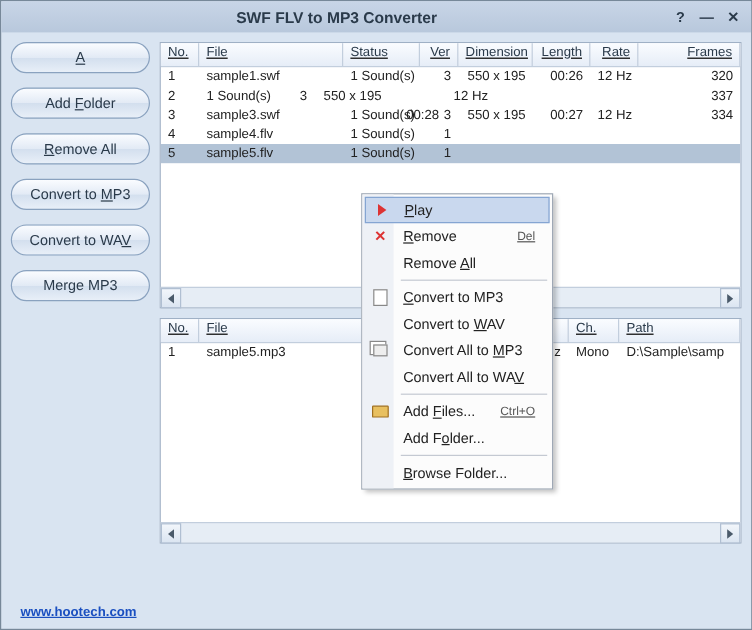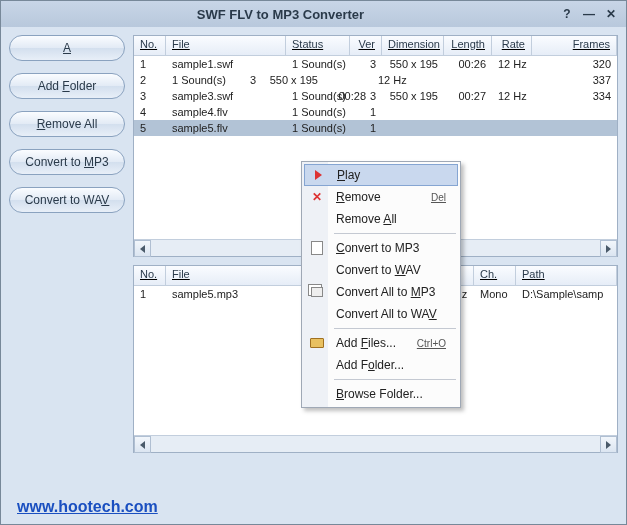--- a/index.html
+++ b/index.html
@@ -18,21 +18,21 @@
 .header { background: linear-gradient(to bottom, #fafcff, #e6edf7); border-bottom: 1px solid #c2cedd; display: flex; height: 20px; text-decoration: underline; }
 .header .col { border-right: 1px solid #c2cedd; padding: 2px 6px; color: #2a3a4a; font-size: 11px; white-space: nowrap; overflow: hidden; }
 .rows { flex: 1; overflow: hidden; }
 .row { display: flex; height: 16px; align-items: center; }
 .row.sel { background: #b2c3d6; }
 .row .cell { padding: 0 6px; font-size: 11px; color: #222; white-space: nowrap; overflow: hidden; }
 .scrollbar { height: 17px; background: #e6edf5; border-top: 1px solid #c2cedd; display: flex; }
 .scrollbtn { width: 17px; height: 17px; background: linear-gradient(to bottom, #f2f6fb, #dbe5f1); border: 1px solid #b0bfd2; display: flex; align-items: center; justify-content: center; }
 .scrolltrack { flex: 1; }
 .footer { position: absolute; bottom: 8px; left: 16px; }
-.footer a { color: #1a4fc0; font-size: 16px; text-decoration: underline; font-weight: bold; }
+.footer a { color: #1a4fc0; font-size: 11px; text-decoration: underline; font-weight: bold; }
 .ctxmenu { position: absolute; left: 260px; top: 160px; width: 160px; background: #fcfcfc; border: 1px solid #9fa8b5; box-shadow: 3px 3px 4px rgba(0,0,0,0.25); padding: 2px; margin-left: 40px; }
 .ctxmenu .iconcol { position: absolute; left: 0; top: 0; bottom: 0; width: 26px; background: #eef1f6; }
 .ctxmenu .item { position: relative; display: flex; align-items: center; height: 22px; padding-left: 32px; }
 .ctxmenu .item .label { flex: 1; font-size: 11.5px; color: #222; }
 .ctxmenu .item .shortcut { font-size: 10px; color: #555; padding-right: 12px; text-decoration: underline; }
 .ctxmenu .item.sel { background: #c9d8ee; border: 1px solid #85a5d2; }
 .ctxmenu .sep { position: relative; height: 1px; background: #c4c9d2; margin: 3px 2px 3px 30px; }
 .ctxmenu .micon { position: absolute; left: 4px; width: 18px; height: 18px; display: flex; align-items: center; justify-content: center; }
 .arrow { width: 0; height: 0; }
 .arrow.left { border-top: 4px solid transparent; border-bottom: 4px solid transparent; border-right: 5px solid #4a5a6a; }
@@ -48,20 +48,21 @@
   <div class="ctrl">✕</div>
 </div>
 
 <div class="main">
   <div class="sidebar">
     <button><u>A</u><span></span></button>
     <button><span>Add </span><u>F</u><span>older</span></button>
     <button><u>R</u><span>emove All</span></button>
     <button><span>Convert to </span><u>M</u><span>P3</span></button>
     <button><span>Convert to WA</span><u>V</u></button>
+    <button><span>Mer</span><u>g</u><span>e MP3</span></button>
   </div>
   <div class="content">
     <div class="listpanel filelist">
       <div class="header">
         <div class="col" style="width:32px">No.</div>
         <div class="col" style="width:120px">File</div>
         <div class="col" style="width:64px;text-align:left">Status</div>
         <div class="col" style="width:32px;text-align:right">Ver</div>
         <div class="col" style="width:62px;text-align:right">Dimension</div>
         <div class="col" style="width:48px;text-align:right">Length</div>

